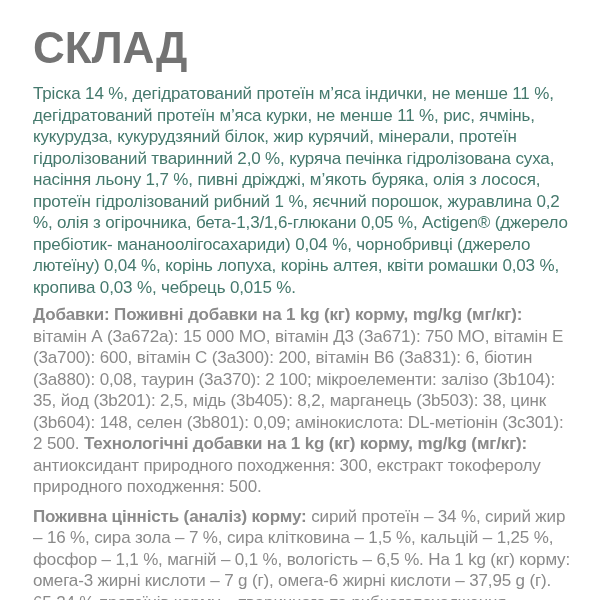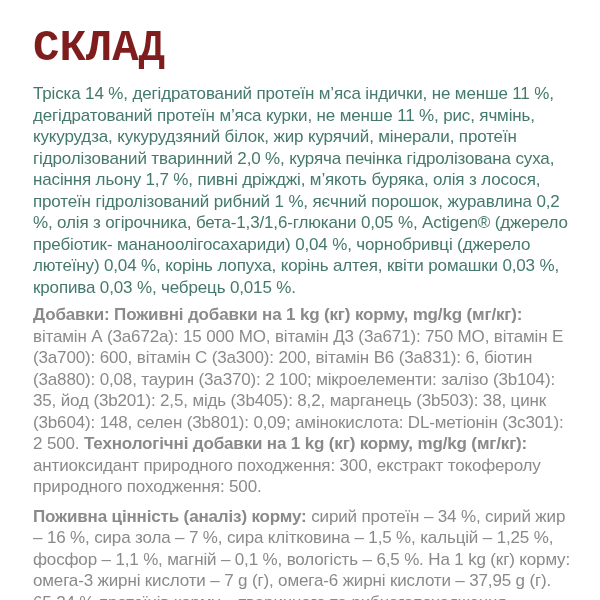--- a/index.html
+++ b/index.html
@@ -41,21 +41,21 @@
   .para.nutrition   { margin-top: 8px; }
   .lead {
     font-weight: 700;
   }
 </style>
 </head>
 <body>
 
 <div class="page">
 
-  <h1 class="page-title" style="color: #7f1d1d; font-family: Liberation Mono, monospace;">СКЛАД</h1>
+  <h1 class="page-title" style="color: #737373;">СКЛАД</h1>
 
   <div class="body-text">
 
     <p class="para composition" style="color: rgb(69, 121, 109);"><span>Тріска 14 %, дегідратований протеїн м’яса індички, не менше 11 %, дегідратований протеїн м’яса курки, не менше 11 %, рис, ячмінь, кукурудза, кукурудзяний білок, жир курячий, мінерали, протеїн гідролізований тваринний 2,0 %, куряча печінка гідролізована суха, насіння льону 1,7 %, пивні дріжджі, м’якоть буряка, олія з лосося, протеїн гідролізований рибний 1 %, яєчний порошок, журавлина 0,2 %, олія з огірочника, бета-1,3/1,6-глюкани 0,05 %, Actigen® (джерело пребіотик- мананоолігосахариди) 0,04 %, чорнобривці (джерело лютеїну) 0,04 %, корінь лопуха, корінь алтея, квіти ромашки 0,03 %, кропива 0,03 %, чебрець 0,015 %.</span></p>
 
     <p class="para additives" style="color: rgb(138, 138, 138);"><span class="lead">Добавки: Поживні добавки на 1 kg (кг) корму, mg/kg (мг/кг): </span><span>вітамін А (3a672a): 15 000 МО, вітамін Д3 (3a671): 750 МО, вітамін Е (3a700): 600, вітамін С (3a300): 200, вітамін В6 (3a831): 6, біотин (3a880): 0,08, таурин (3a370): 2 100; мікроелементи: залізо (3b104): 35, йод (3b201): 2,5, мідь (3b405): 8,2, марганець (3b503): 38, цинк (3b604): 148, селен (3b801): 0,09; амінокислота: DL-метіонін (3c301): 2 500. </span><span class="lead">Технологічні добавки на 1 kg (кг) корму, mg/kg (мг/кг): </span><span>антиоксидант природного походження: 300, екстракт токоферолу природного походження: 500.</span></p>
 
     <p class="para nutrition" style="color: rgb(138, 138, 138);"><span class="lead">Поживна цінність (аналіз) корму: </span><span>сирий протеїн – 34 %, сирий жир – 16 %, сира зола – 7 %, сира клітковина – 1,5 %, кальцій – 1,25 %, фосфор – 1,1 %, магній – 0,1 %, вологість – 6,5 %. На 1 kg (кг) корму: омега-3 жирні кислоти – 7 g (г), омега-6 жирні кислоти – 37,95 g (г). 65,24 % протеїнів корму – тваринного та рибногопоходження.</span></p>
 
   </div>

